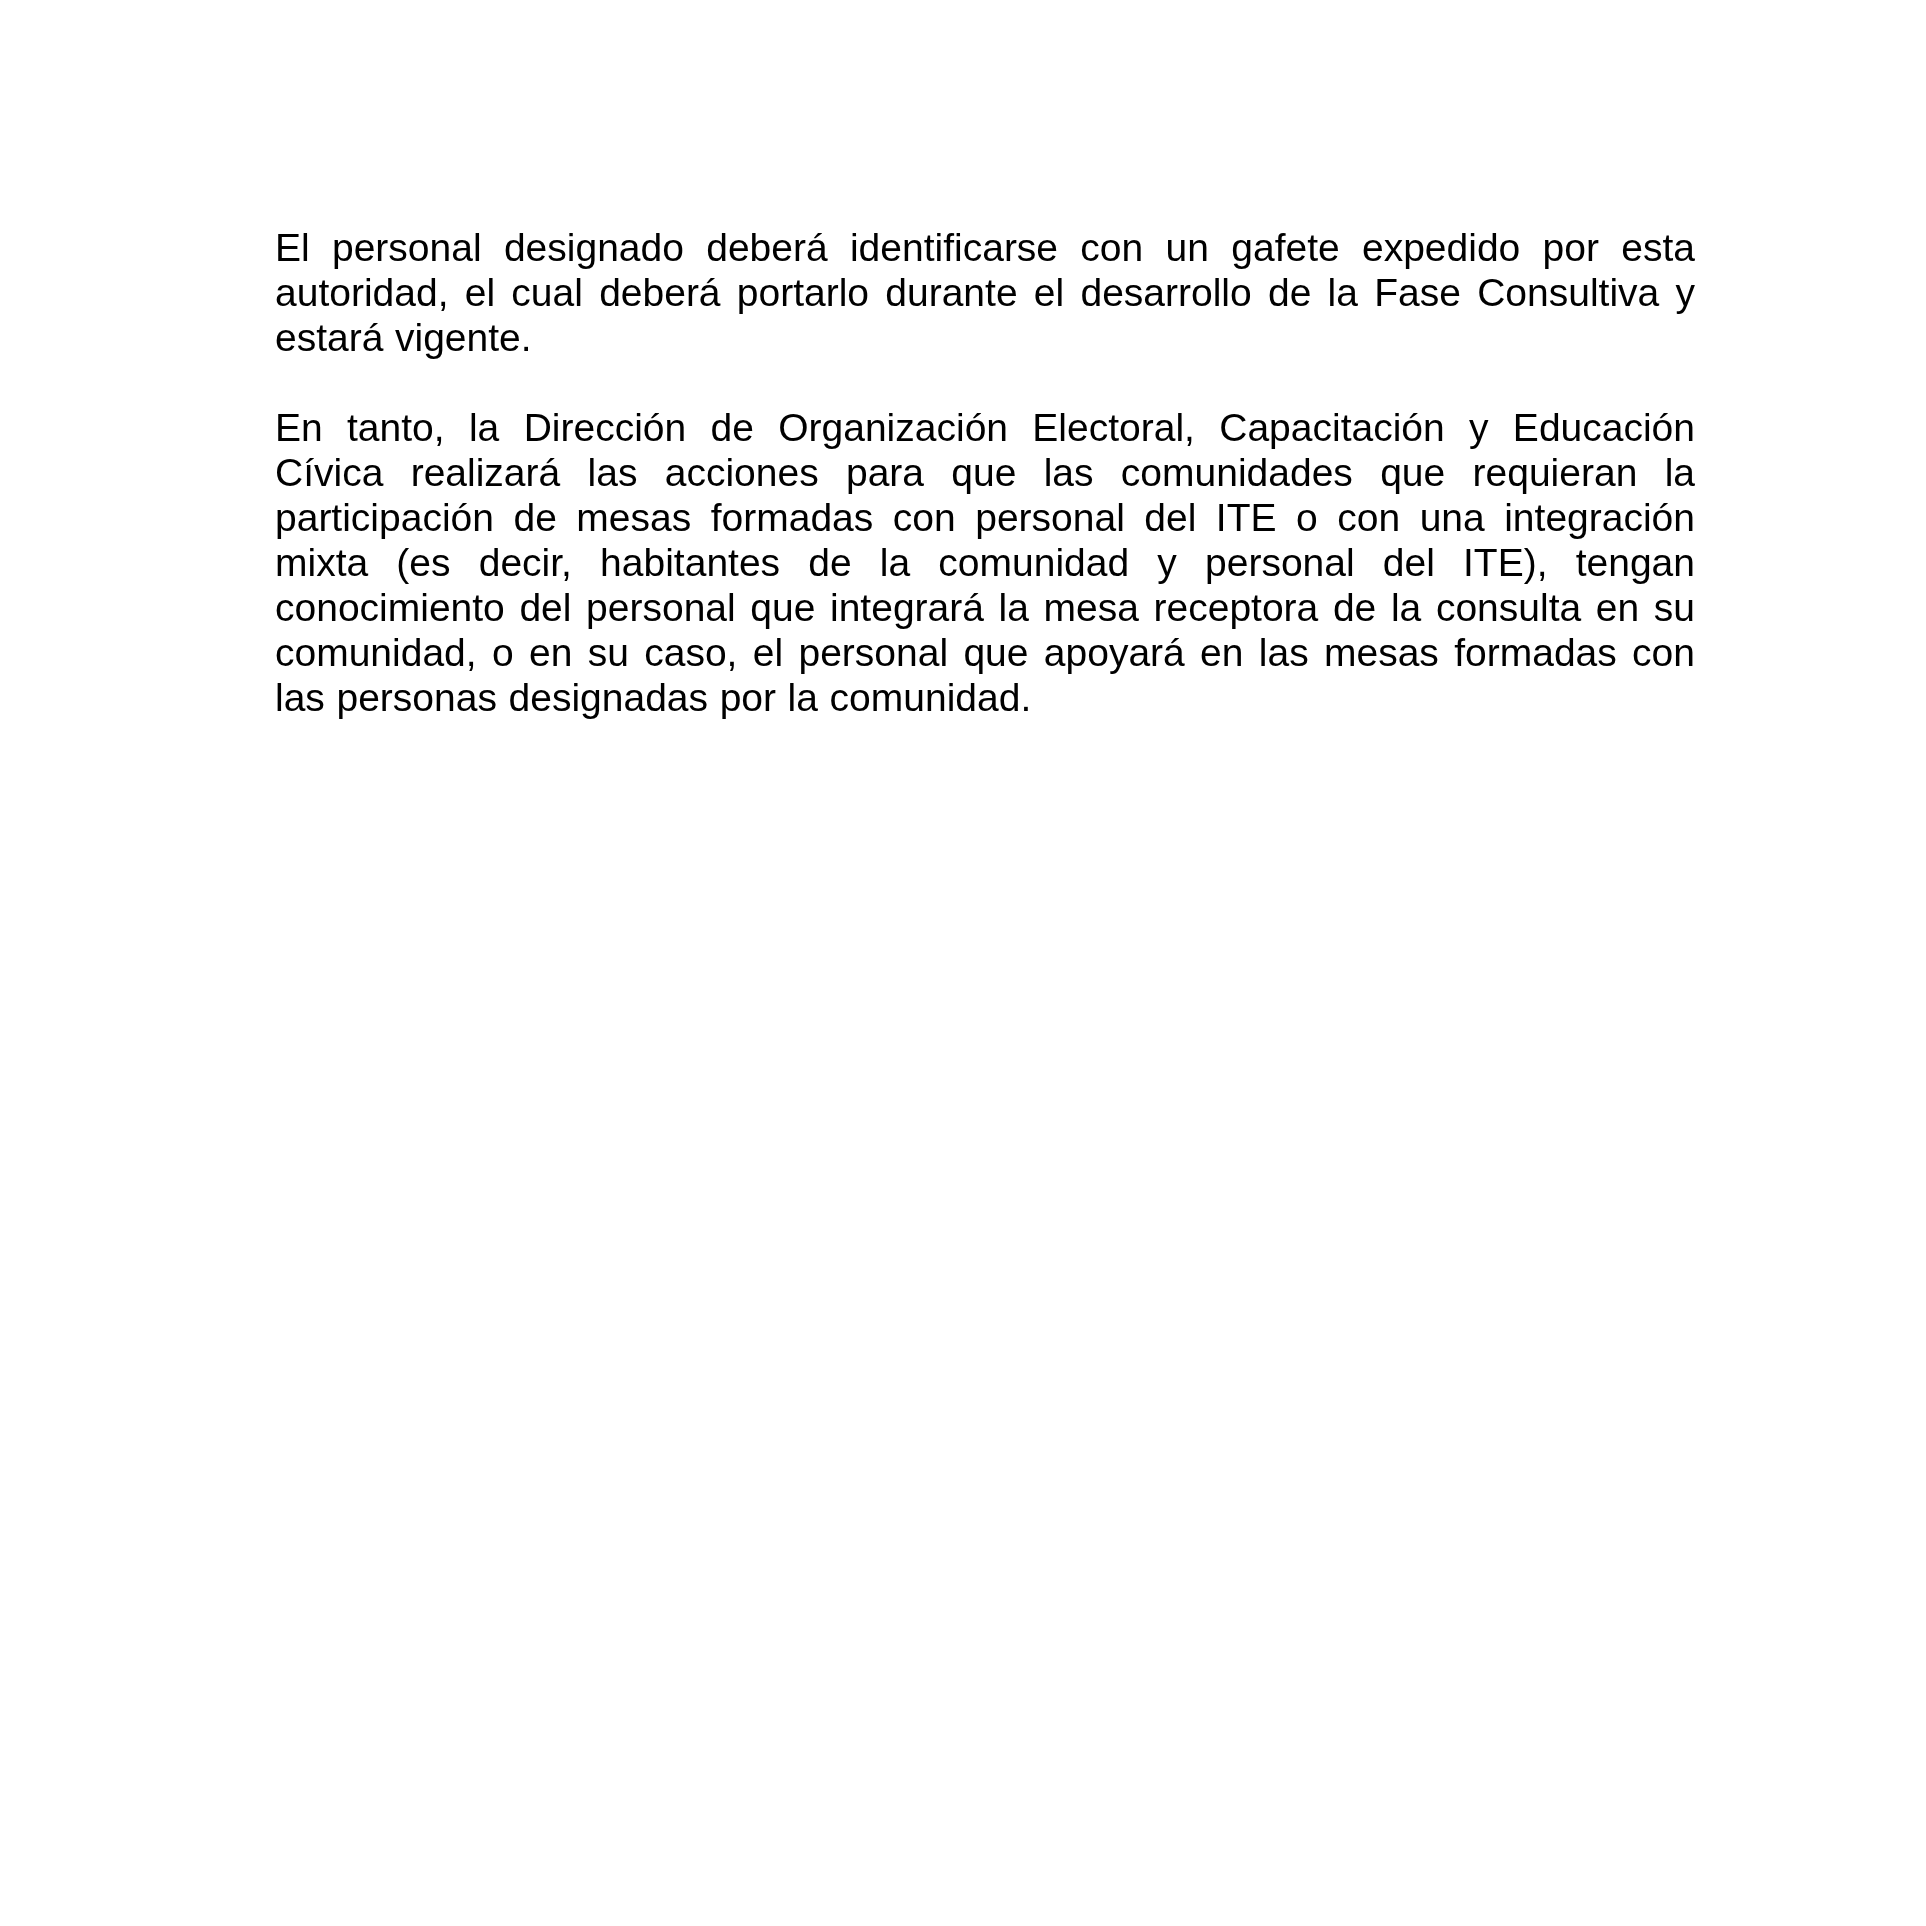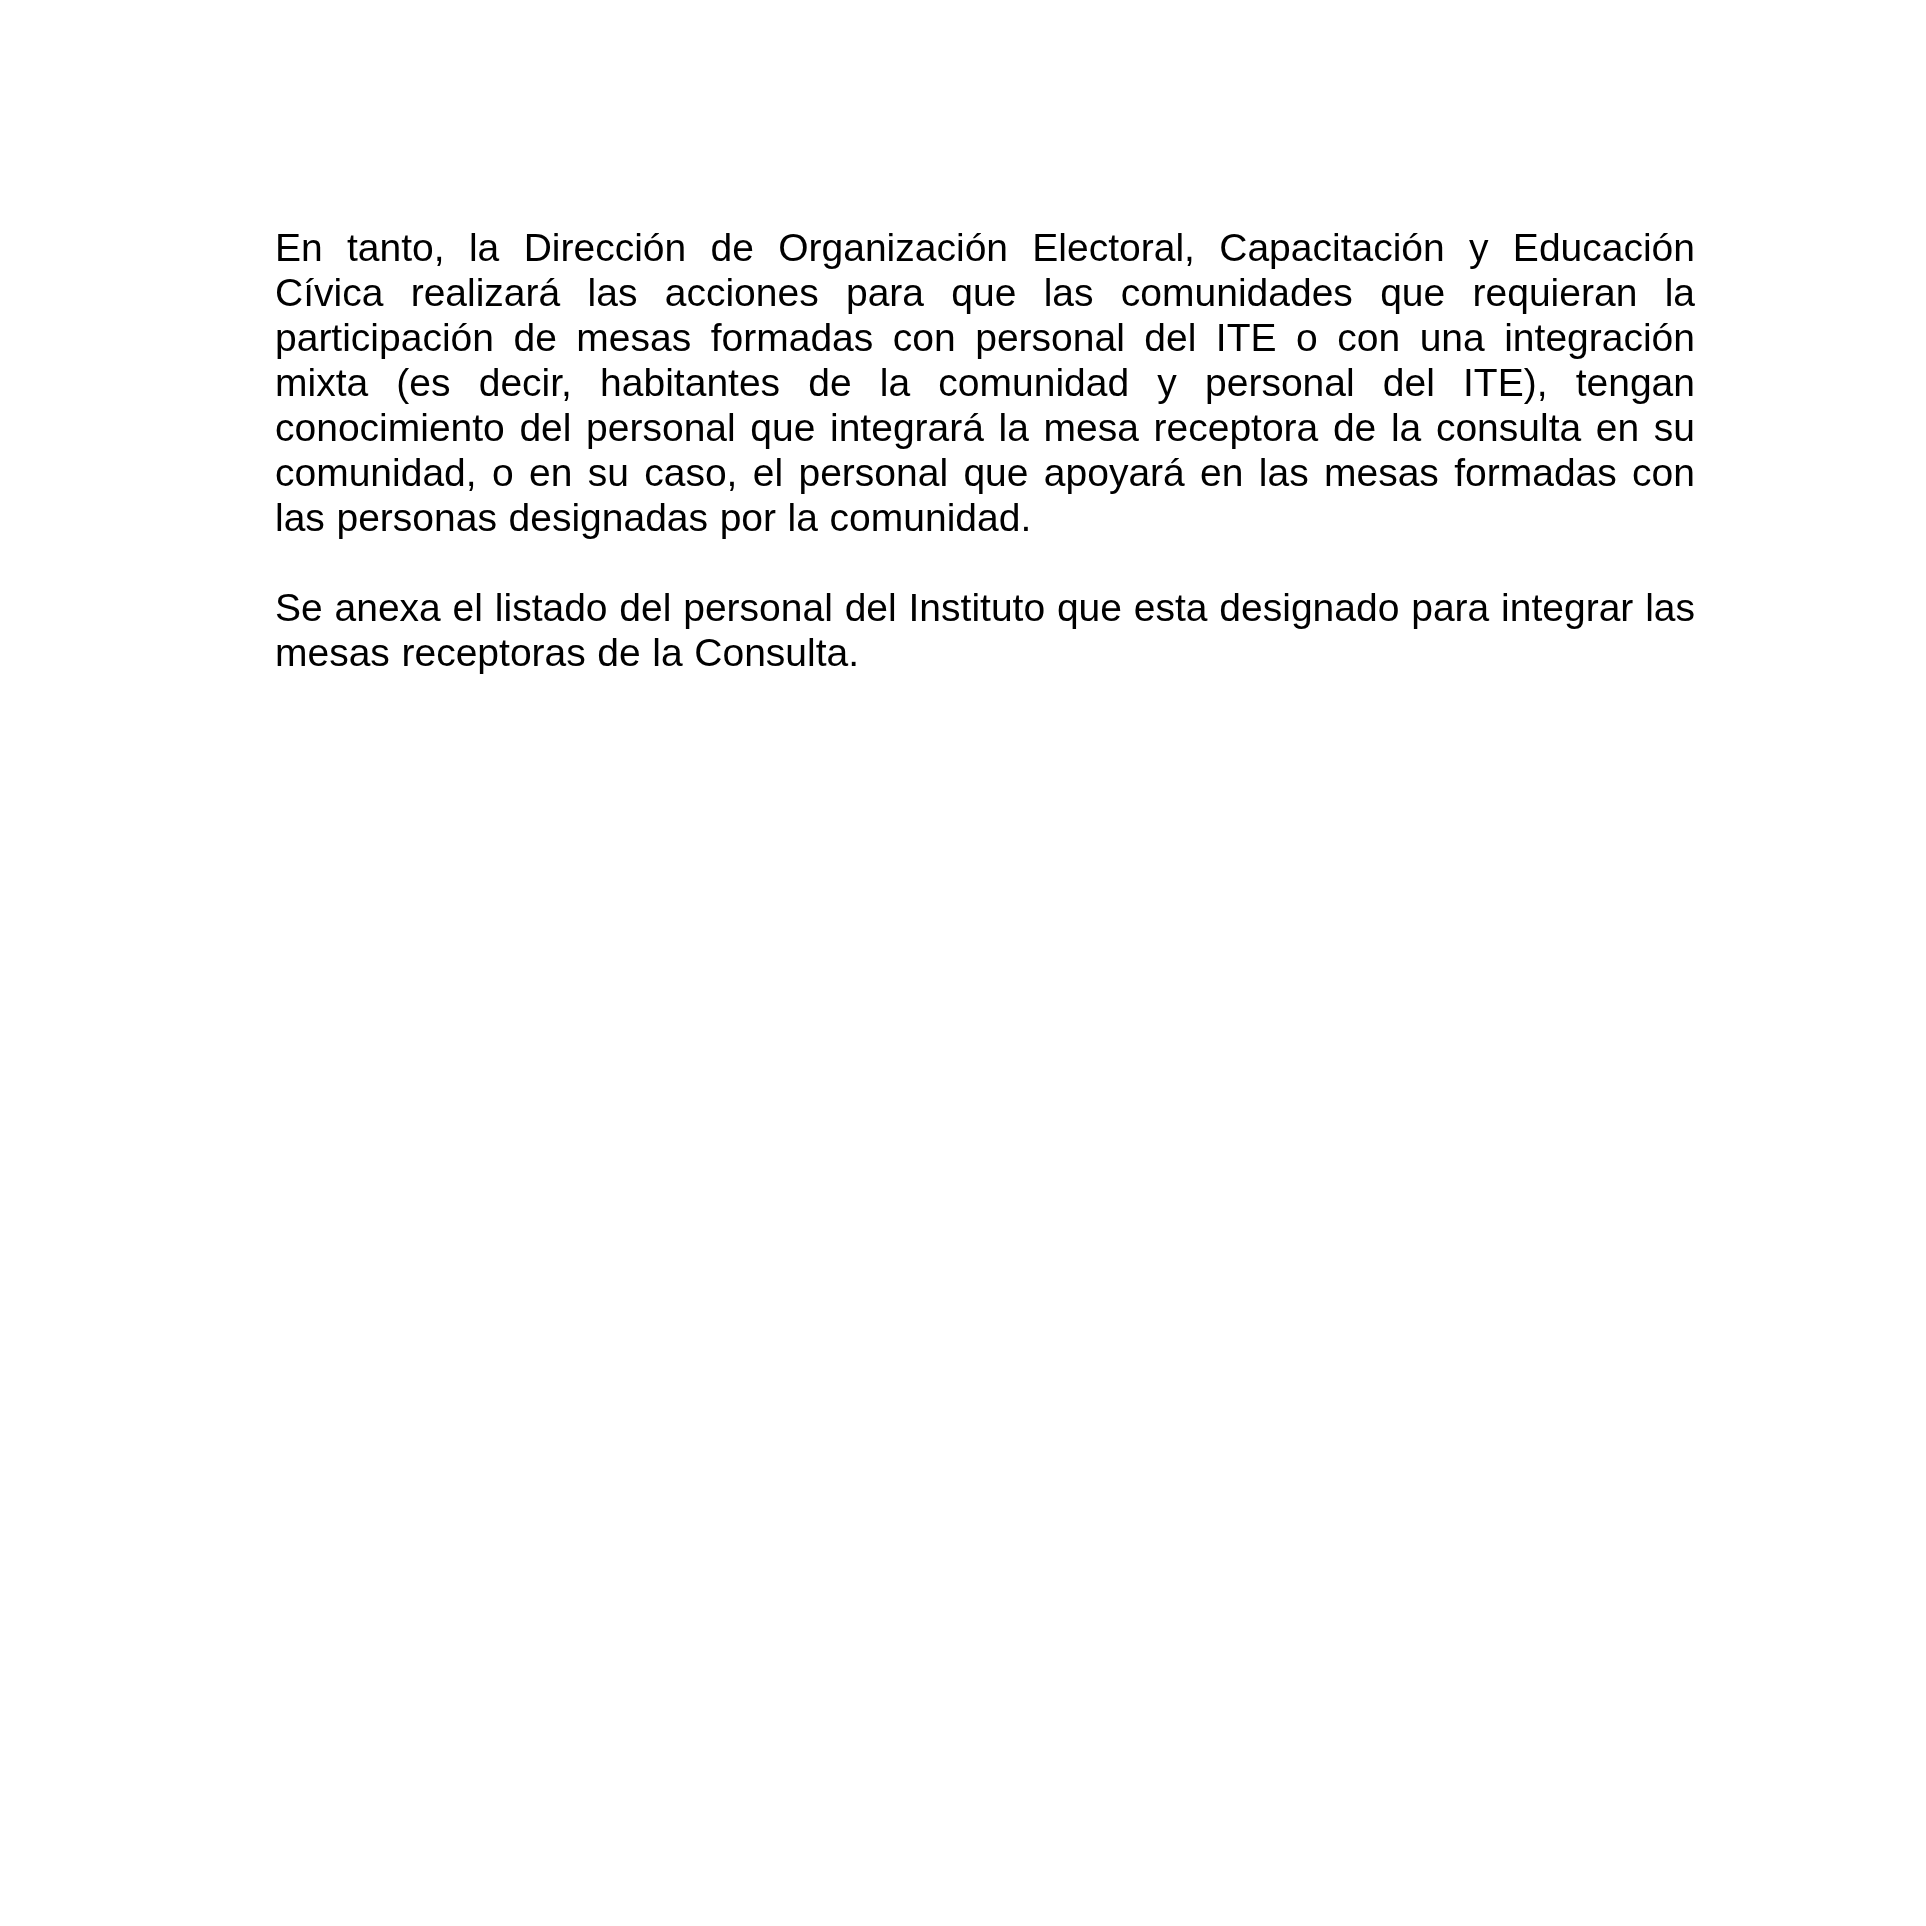--- a/index.html
+++ b/index.html
@@ -24,16 +24,16 @@
     margin: 0 0 45px 0;
     text-align: justify;
     text-justify: inter-word;
     word-spacing: 0.02em;
   }
 </style>
 </head>
 <body>
 
 <div class="page">
+  <p class="para">El personal designado deberá identificarse con un gafete expedido por esta autoridad, el cual deberá portarlo durante el desarrollo de la Fase Consultiva y estará vigente.</p>
   <p class="para">En tanto, la Dirección de Organización Electoral, Capacitación y Educación Cívica realizará las acciones para que las comunidades que requieran la participación de mesas formadas con personal del ITE o con una integración mixta (es decir, habitantes de la comunidad y personal del ITE), tengan conocimiento del personal que integrará la mesa receptora de la consulta en su comunidad, o en su caso, el personal que apoyará en las mesas formadas con las personas designadas por la comunidad.</p>
-  <p class="para">Se anexa el listado del personal del Instituto que esta designado para integrar las mesas receptoras de la Consulta.</p>
 </div>
 
 
 </body></html>

